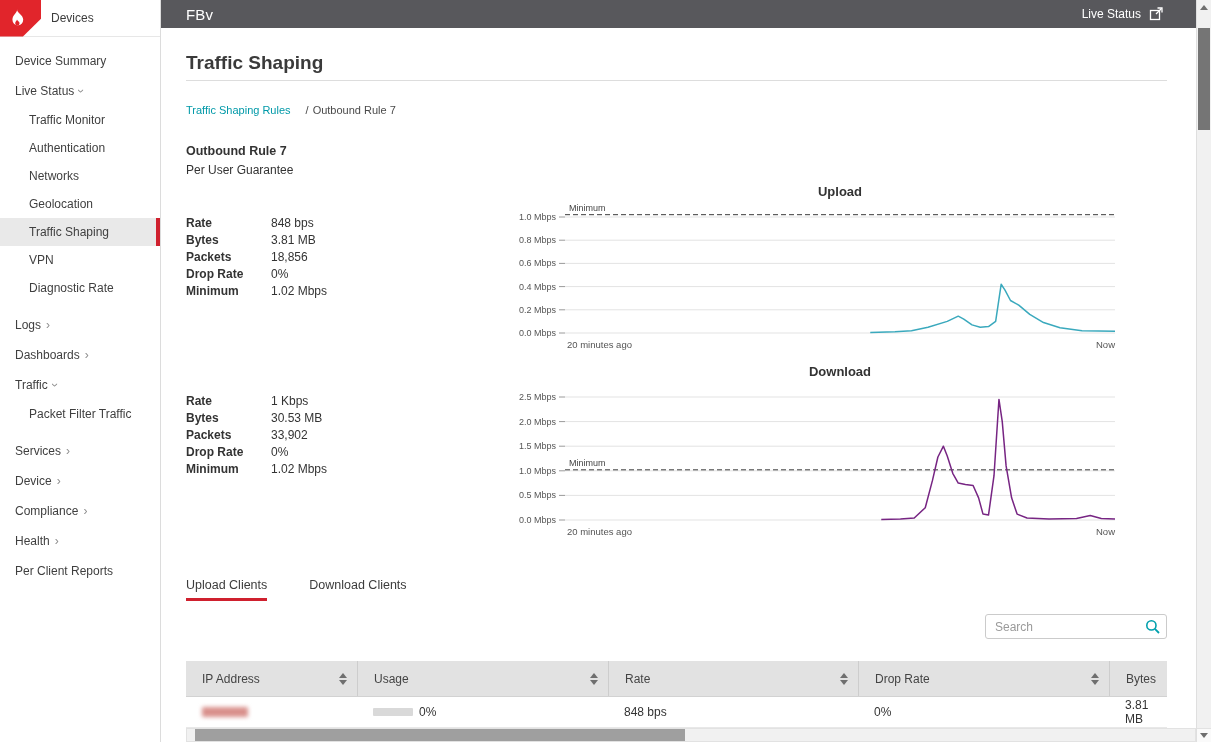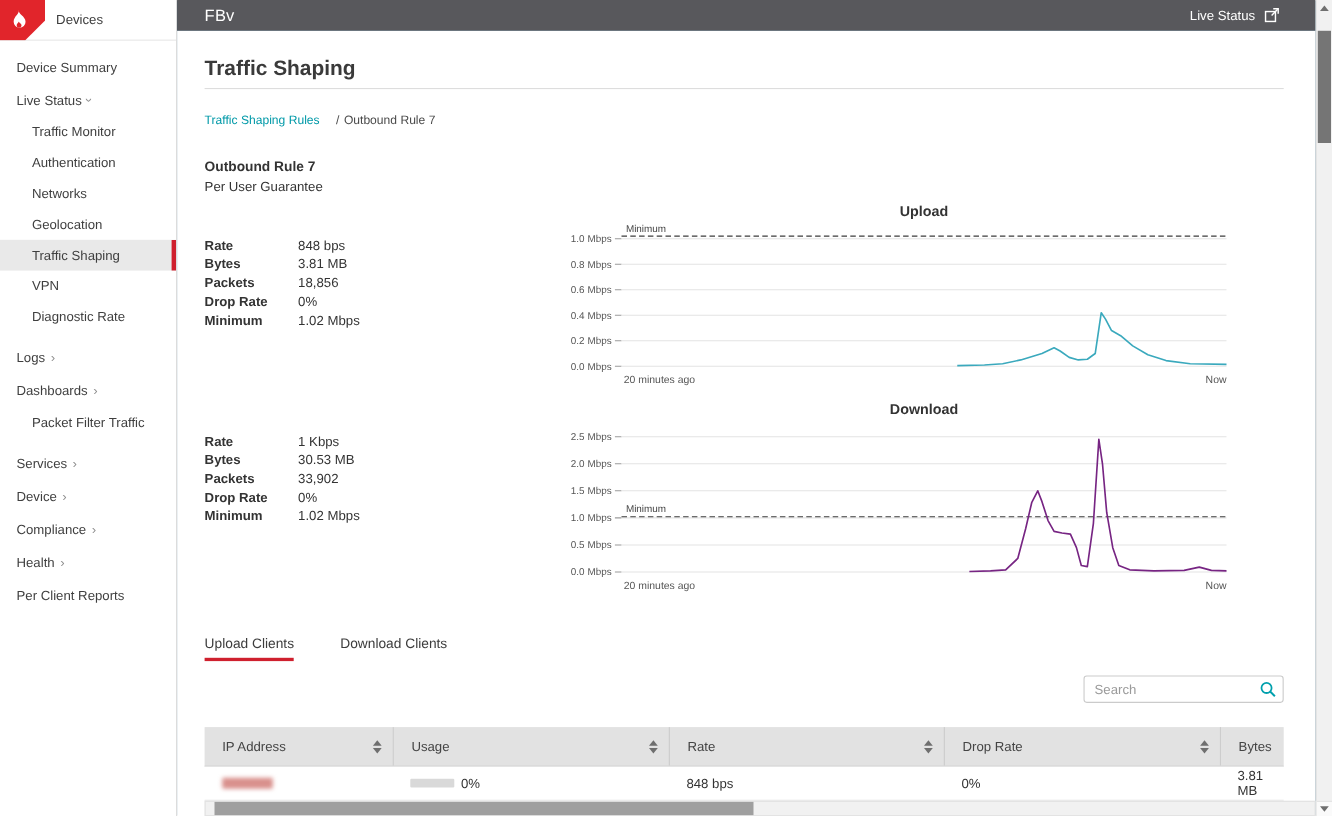--- a/index.html
+++ b/index.html
@@ -126,20 +126,24 @@
         <div class="nav-item sub">
           <span>Diagnostic Rate</span>
         </div>
         <div class="nav-item top gap">
           <span>Logs</span>
           <span class="chev right"></span>
         </div>
         <div class="nav-item top">
           <span>Dashboards</span>
           <span class="chev right"></span>
+        </div>
+        <div class="nav-item top">
+          <span>Traffic</span>
+          <span class="chev down"></span>
         </div>
         <div class="nav-item sub">
           <span>Packet Filter Traffic</span>
         </div>
         <div class="nav-item top gap">
           <span>Services</span>
           <span class="chev right"></span>
         </div>
         <div class="nav-item top">
           <span>Device</span>

